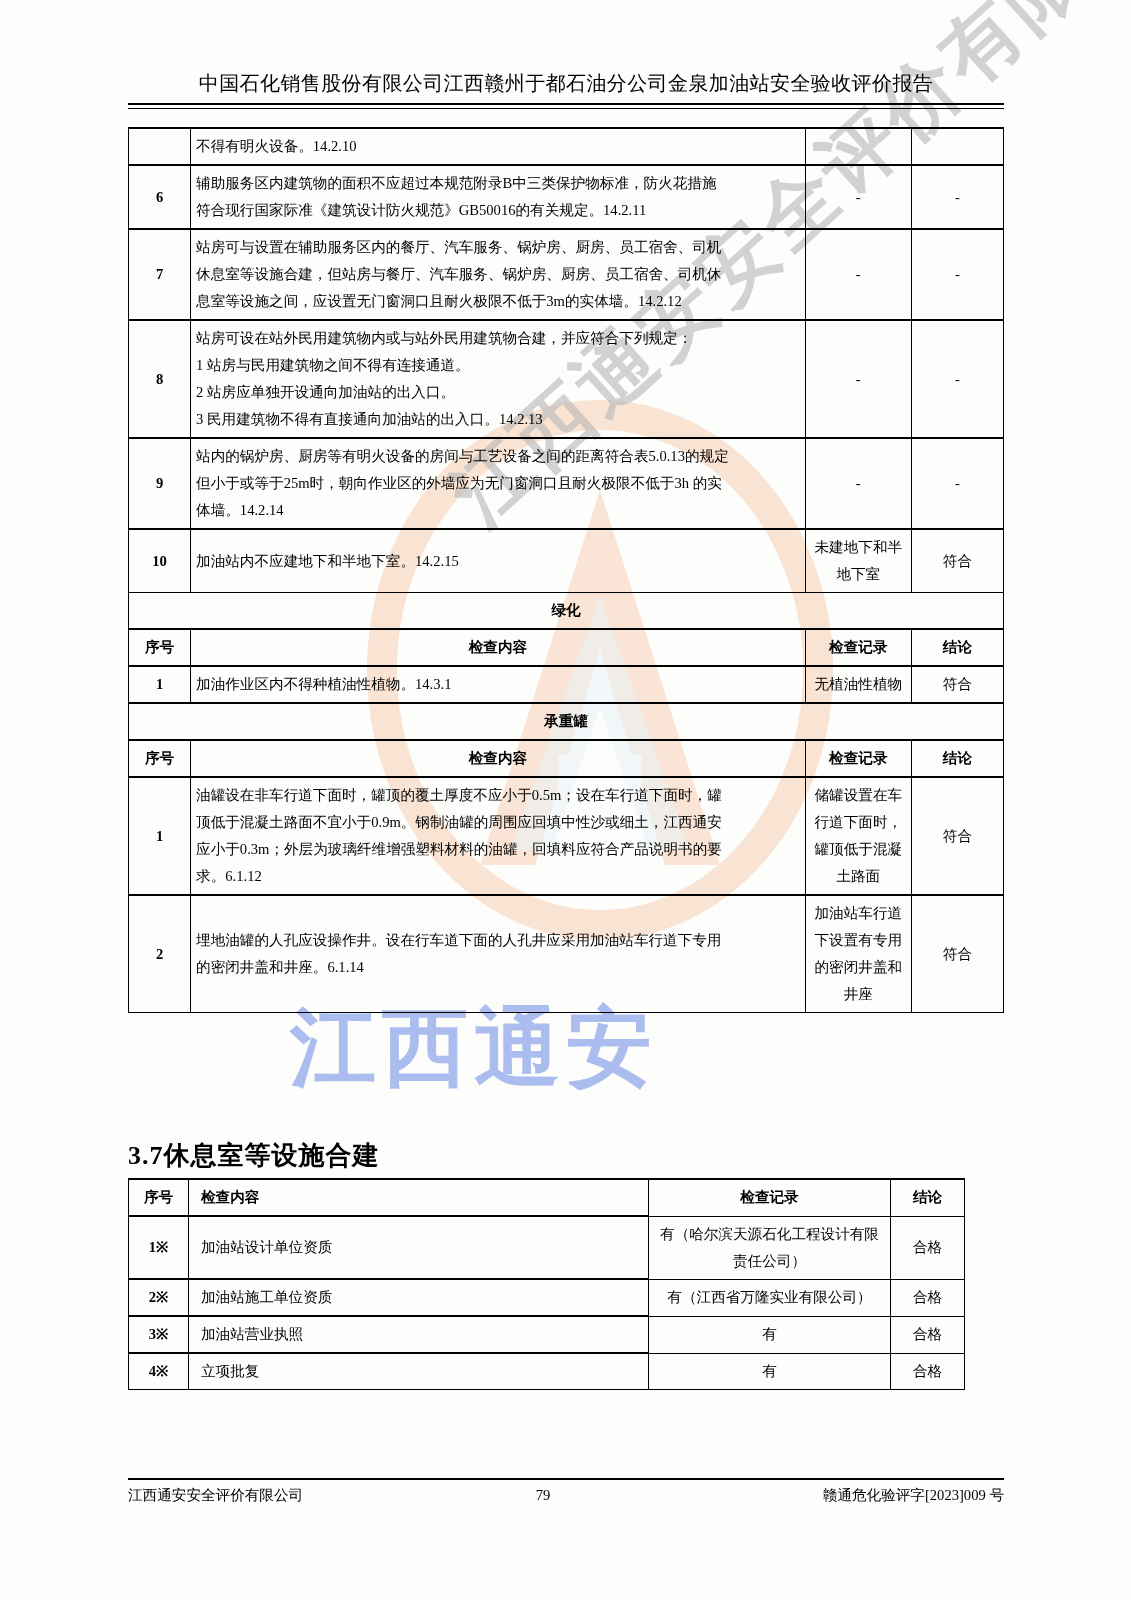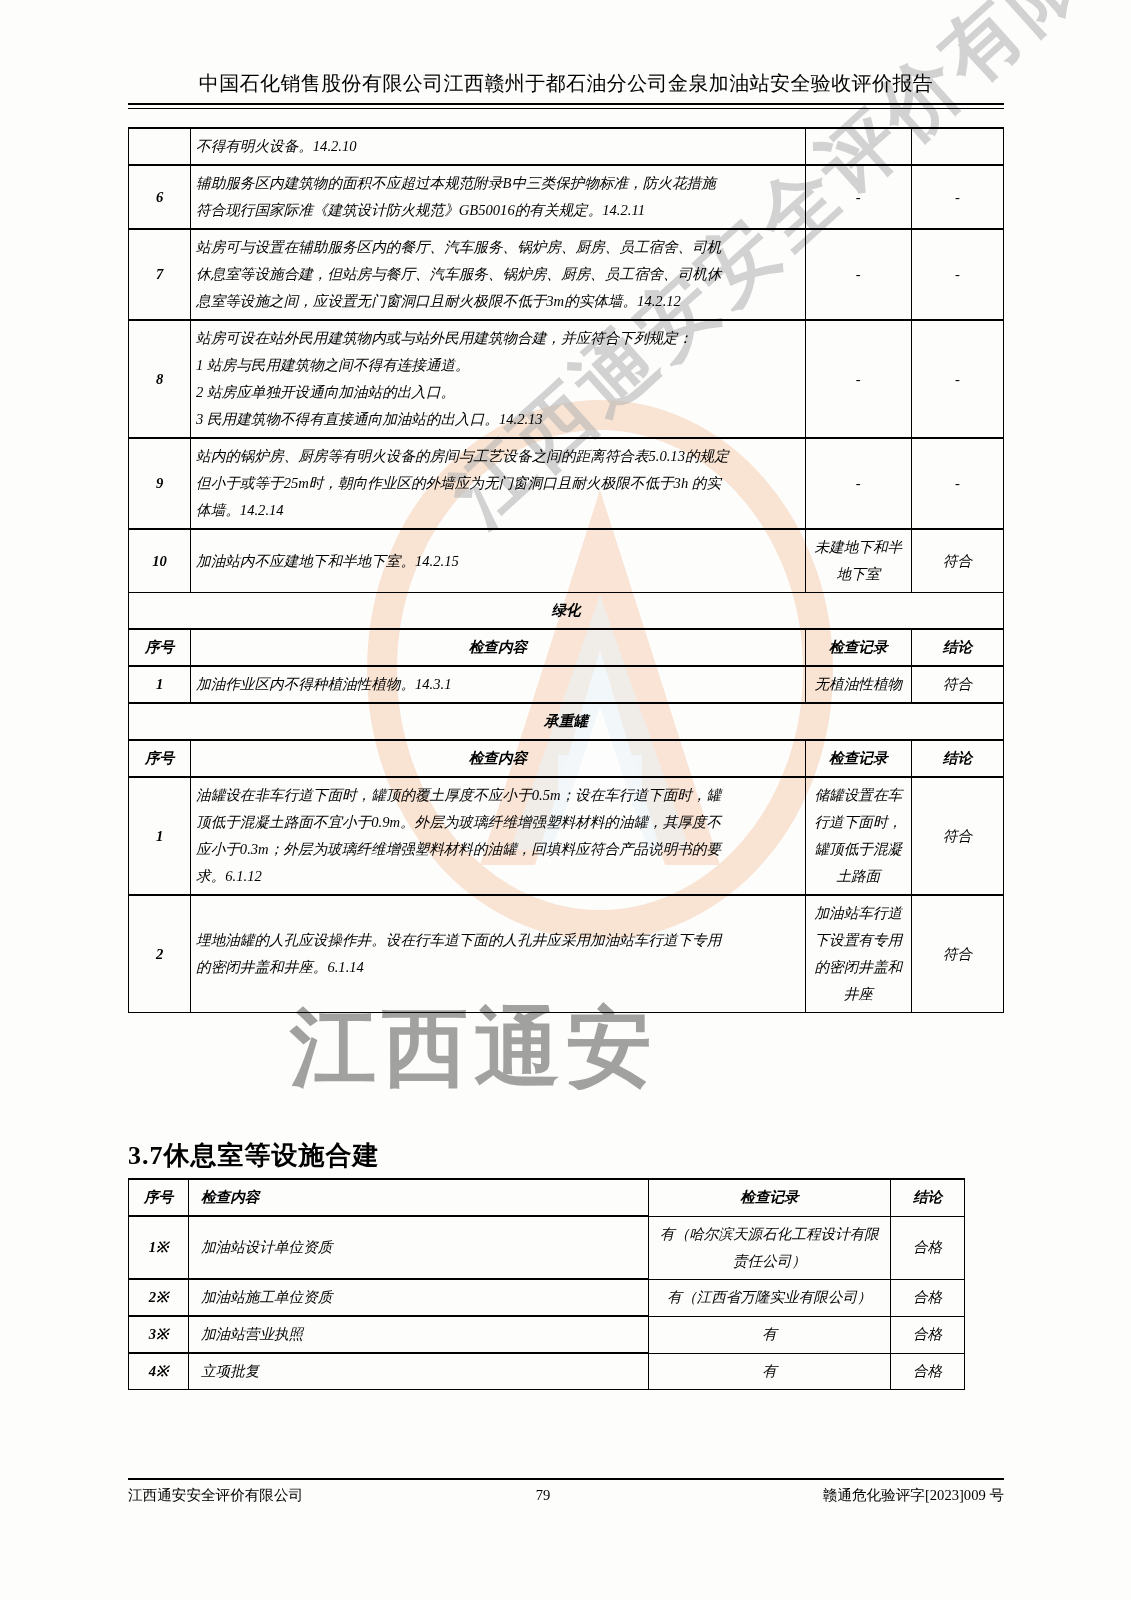--- a/index.html
+++ b/index.html
@@ -52,21 +52,21 @@
     transform-origin: left top;
     opacity: .62;
     font-family: "Liberation Sans", "DejaVu Sans", sans-serif;
   }
   .wm-red-text {
     position: absolute;
     left: 290px;
     top: 990px;
     font-size: 86px;
     font-weight: bold;
-    color: #000000;
+    color: #1d4ed8;
     letter-spacing: 6px;
     white-space: nowrap;
     opacity: .36;
     font-family: "Liberation Sans", "DejaVu Sans", sans-serif;
   }
 
   
   .content {
     position: absolute;
     inset: 0;
@@ -101,21 +101,20 @@
     width: 876px;
     border-top: 0.9px solid #000;
   }
 
   
   table.grid {
     border-collapse: collapse;
     table-layout: fixed;
     font-size: 14.6px;
     line-height: 27px;
-    font-style: italic;
   }
   table.grid td {
     border: 0.9px solid #000;
     padding: 4px 5px;
     vertical-align: middle;
     background: transparent;
   }
   .c-no   { width: 62px;  text-align: center; font-weight: bold; }
   .c-body { width: 614px; text-align: left; }
   .c-rec  { width: 106px; text-align: center; }
@@ -302,21 +301,21 @@
         <tr>
           <td class="c-no hdr-cell thick-bottom">序号</td>
           <td class="c-body hdr-cell thick-bottom">检查内容</td>
           <td class="c-rec hdr-cell thick-bottom">检查记录</td>
           <td class="c-con hdr-cell thick-bottom">结论</td>
         </tr>
         <tr>
           <td class="c-no thick-bottom">1</td>
           <td class="c-body thick-bottom">
             <span class="body-line">油罐设在非车行道下面时，罐顶的覆土厚度不应小于0.5m；设在车行道下面时，罐</span>
-            <span class="body-line">顶低于混凝土路面不宜小于0.9m。外层为玻璃纤维增强塑料材料的油罐，其厚度不</span>
+            <span class="body-line">顶低于混凝土路面不宜小于0.9m。钢制油罐的周围应回填中性沙或细土，江西通安</span>
             <span class="body-line">应小于0.3m；外层为玻璃纤维增强塑料材料的油罐，回填料应符合产品说明书的要</span>
             <span class="body-line">求。6.1.12</span>
           </td>
           <td class="c-rec thick-bottom">储罐设置在车行道下面时，罐顶低于混凝土路面</td>
           <td class="c-con thick-bottom">符合</td>
         </tr>
         <tr>
           <td class="c-no">2</td>
           <td class="c-body">
             <span class="body-line">埋地油罐的人孔应设操作井。设在行车道下面的人孔井应采用加油站车行道下专用</span>

